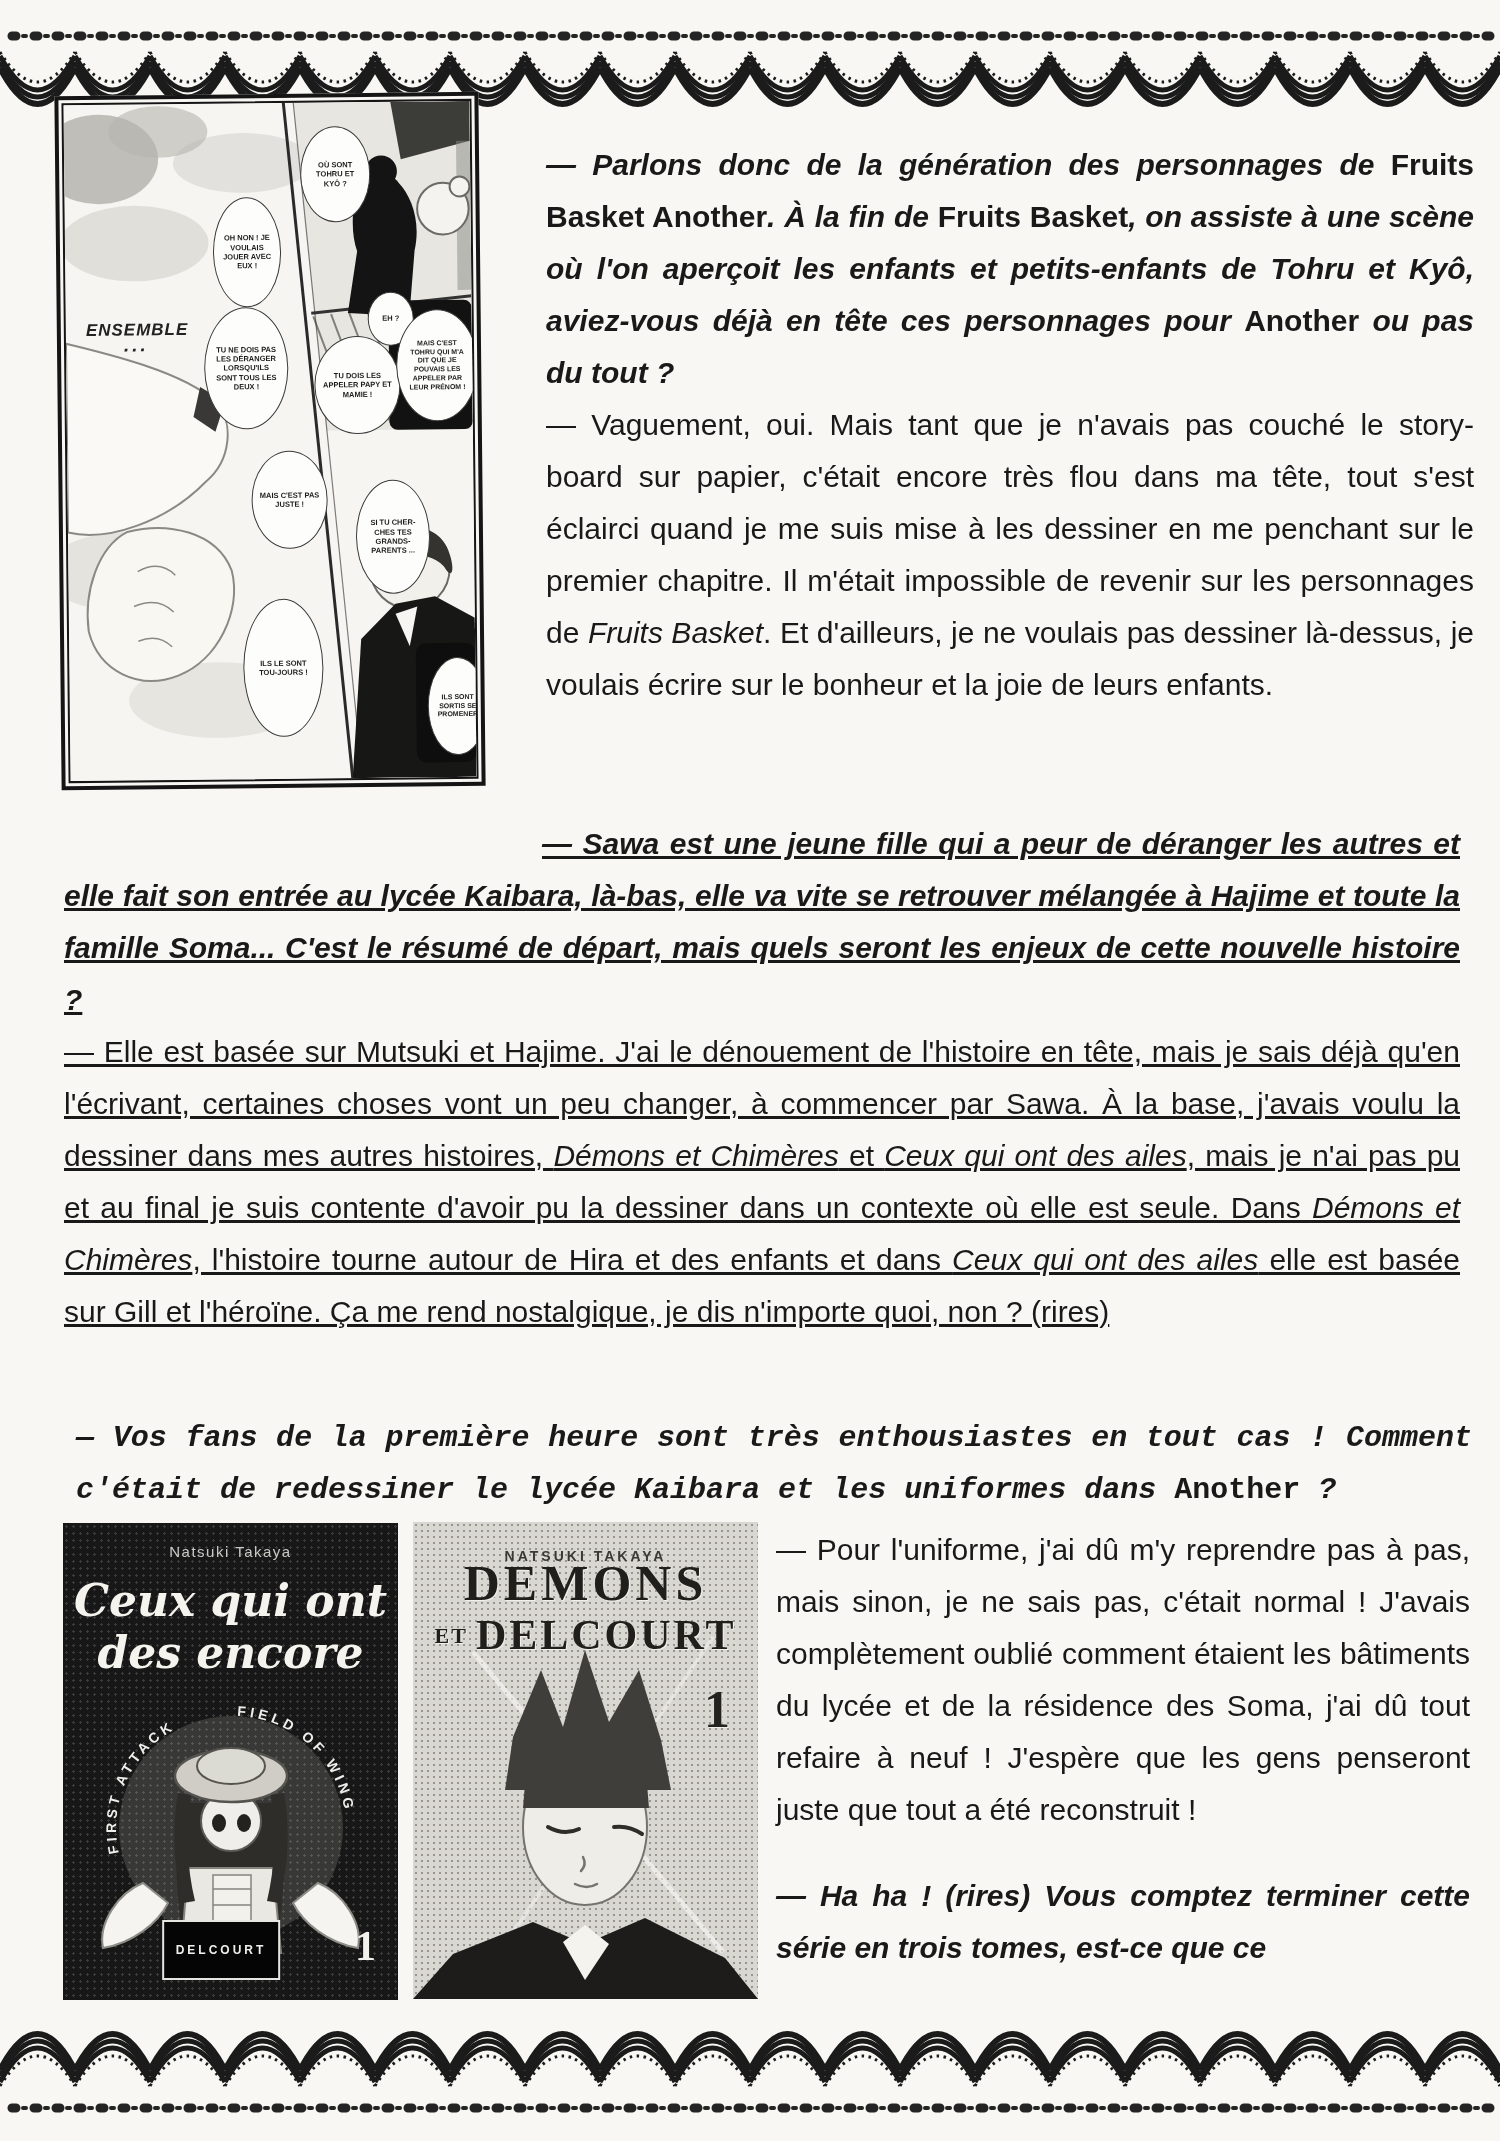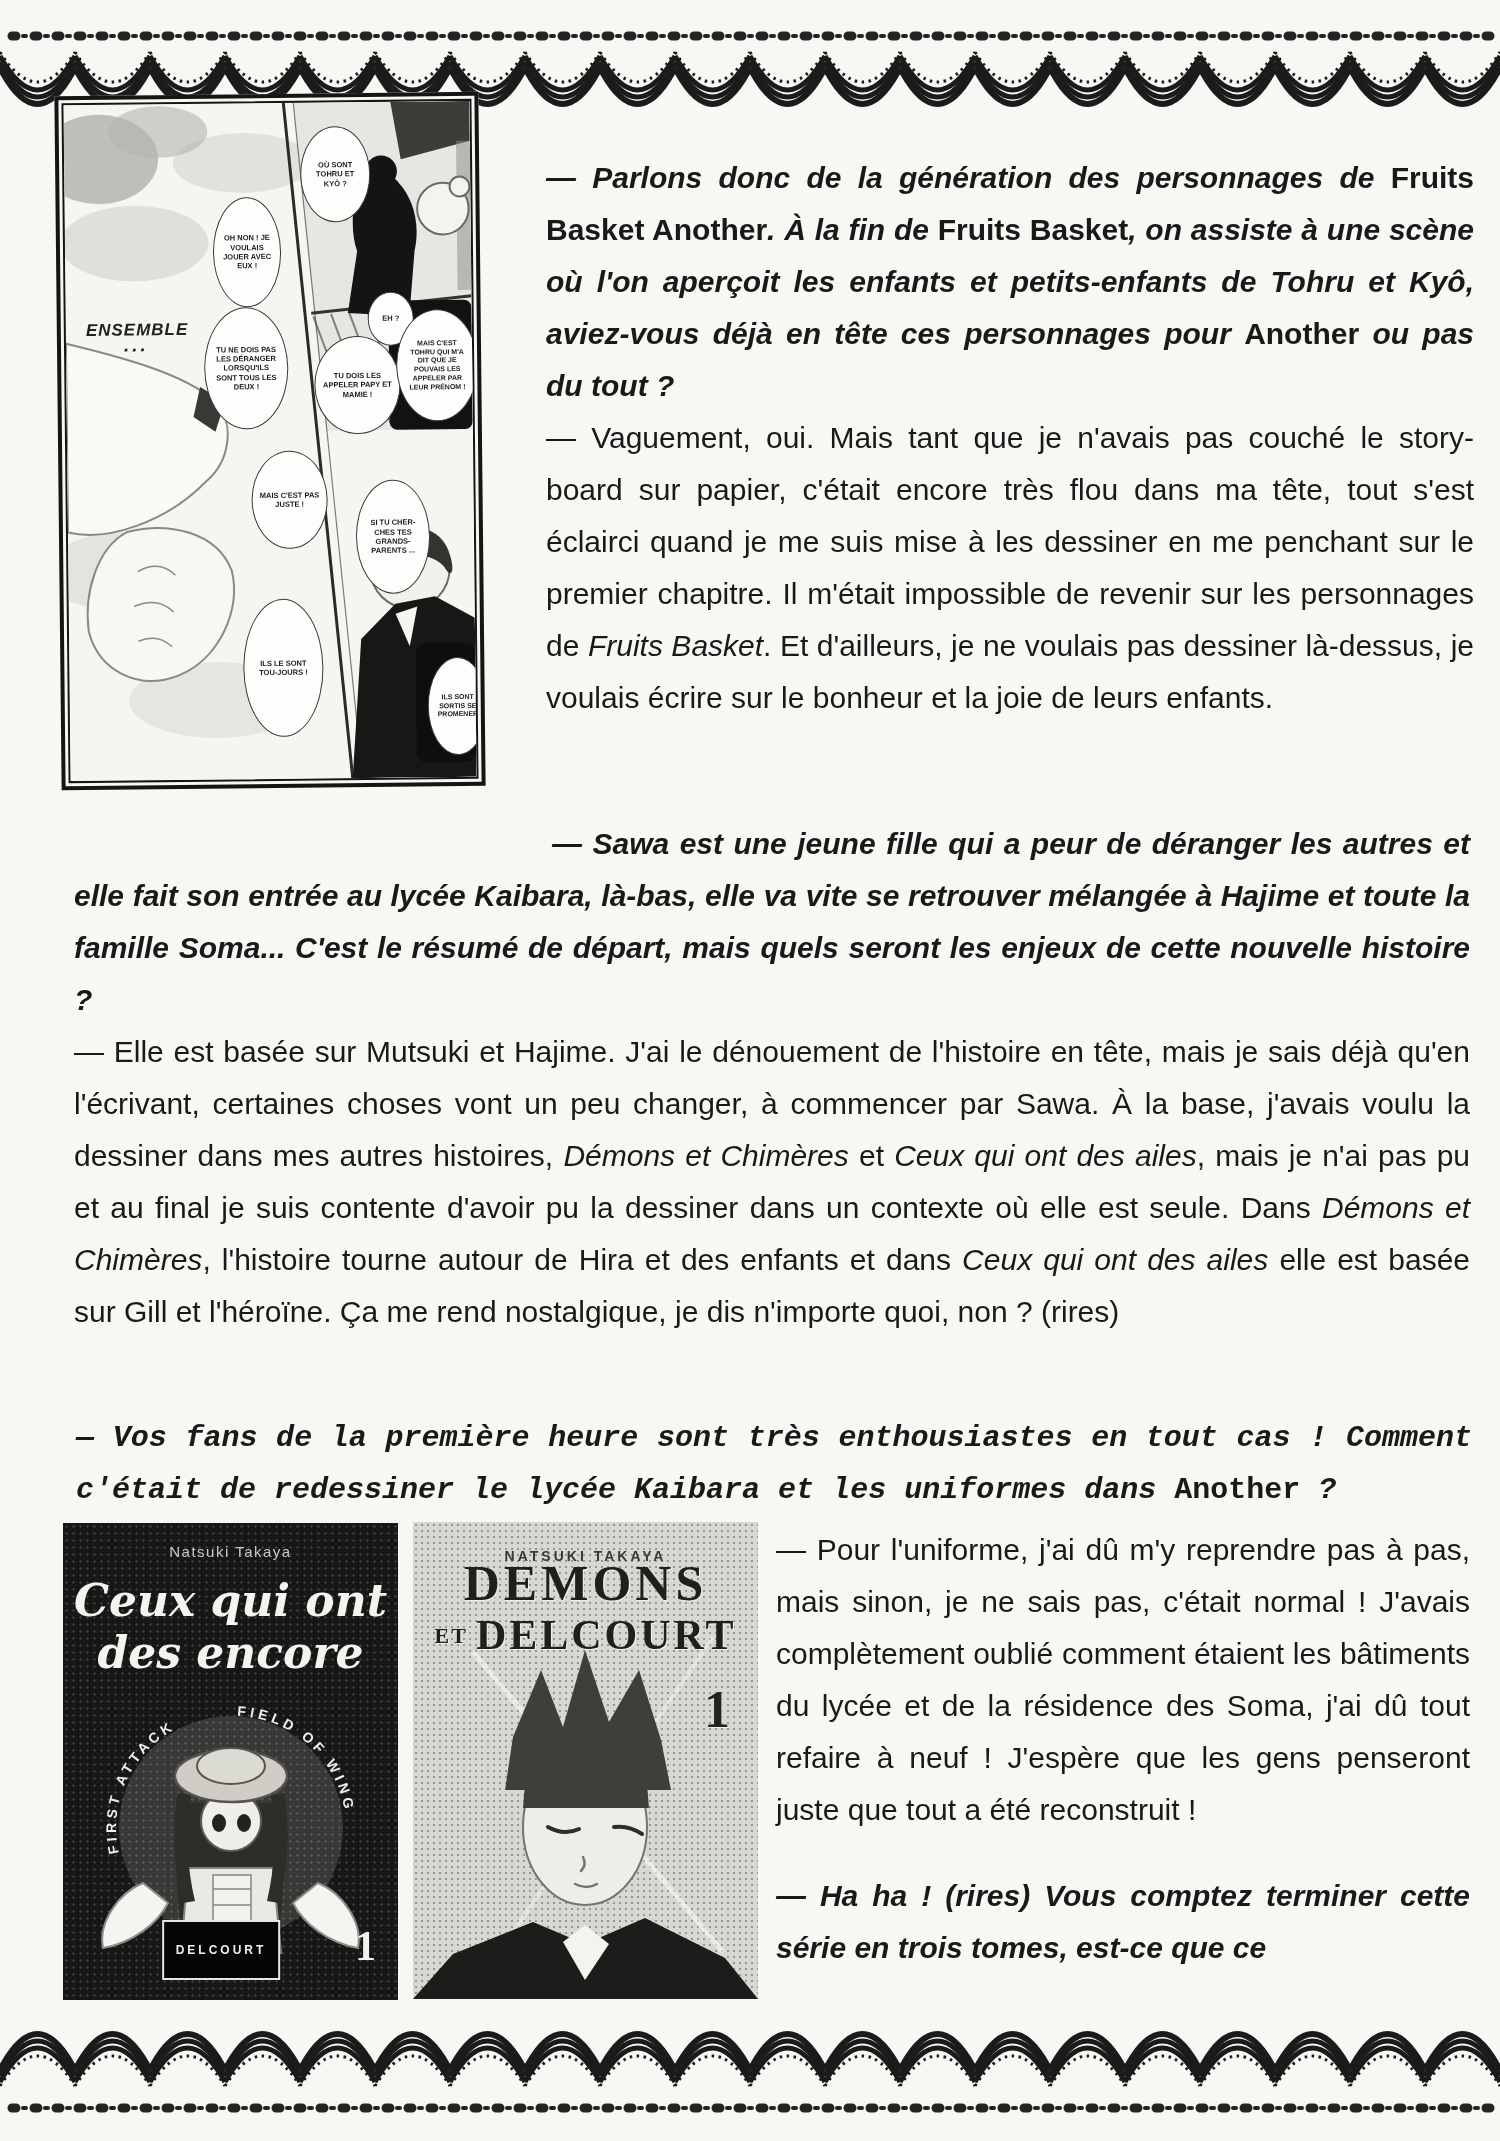--- a/index.html
+++ b/index.html
@@ -32,22 +32,22 @@
   }
   .panel-caption .dots{display:block;margin-left:38px;letter-spacing:3px;font-size:19px;line-height:10px;}
 
   
   .blk{position:absolute;font-size:30px;line-height:52px;text-align:justify;hyphens:manual;}
   .blk p{margin:0;}
   .q{font-weight:700;font-style:italic;}
   .q .seg-r{font-style:normal;}
   .a{font-weight:400;font-style:normal;}
   .a .seg-i{font-style:italic;}
-  #blk1{left:546px;top:152px;width:928px;}
-  #blk2{left:74px;top:818px;width:1396px;}
+  #blk1{left:546px;top:139px;width:928px;}
+  #blk2{left:64px;top:818px;width:1396px;text-decoration:underline;}
   #blk2 .q{text-indent:478px;}
   #blk3{left:76px;top:1412px;width:1396px;font-family:Liberation Mono, monospace;}
   #blk4{left:776px;top:1524px;width:694px;}
   #blk4 .q{margin-top:34px;}
 
   
   .cover{position:absolute;box-sizing:border-box;overflow:hidden;}
   #coverA{
     left:63px;top:1523px;width:335px;height:477px;background:#171717;
     background-image:radial-gradient(#3c3c3c 1px, transparent 1.4px);background-size:7px 7px;

